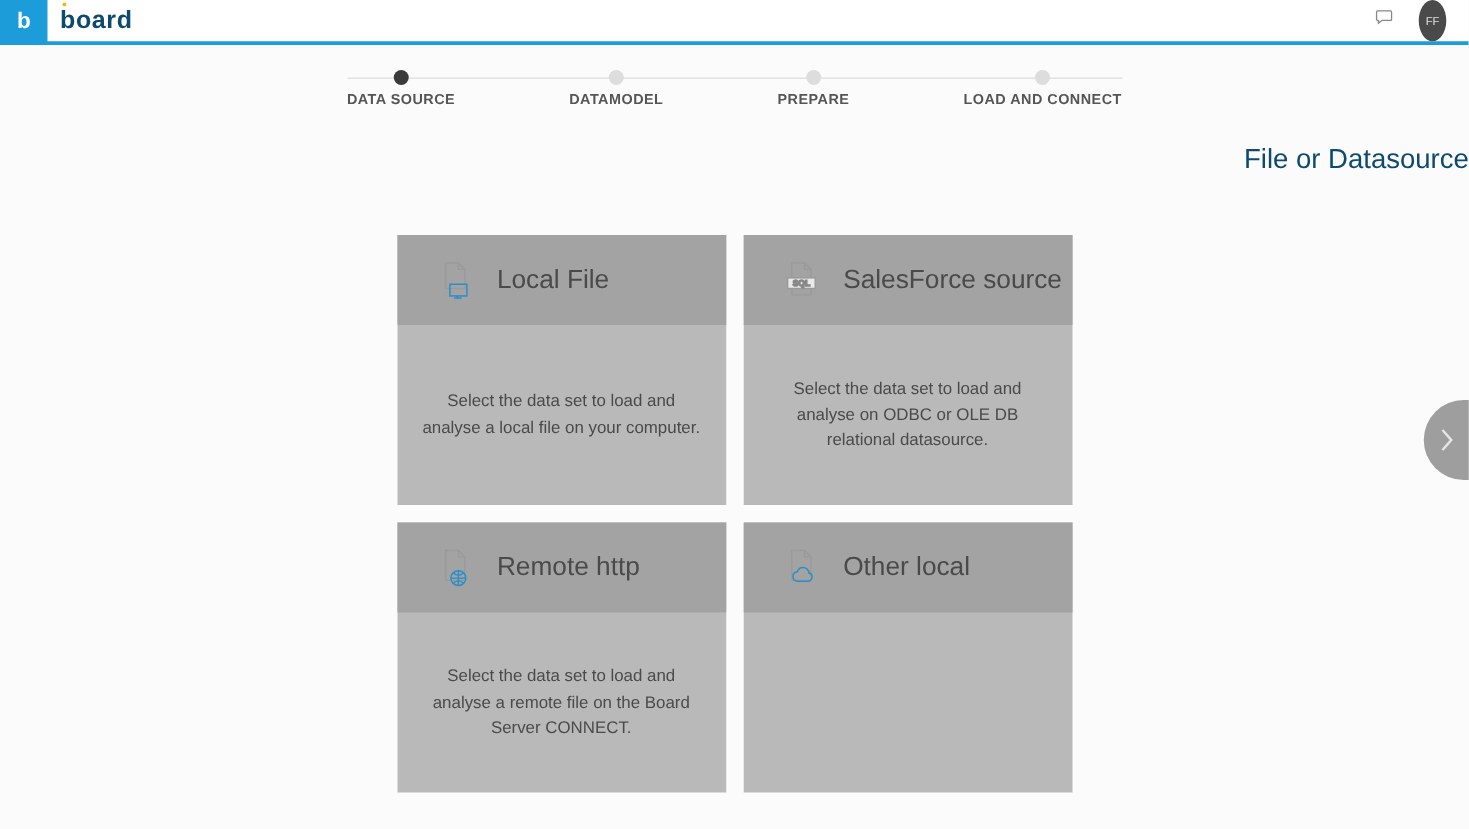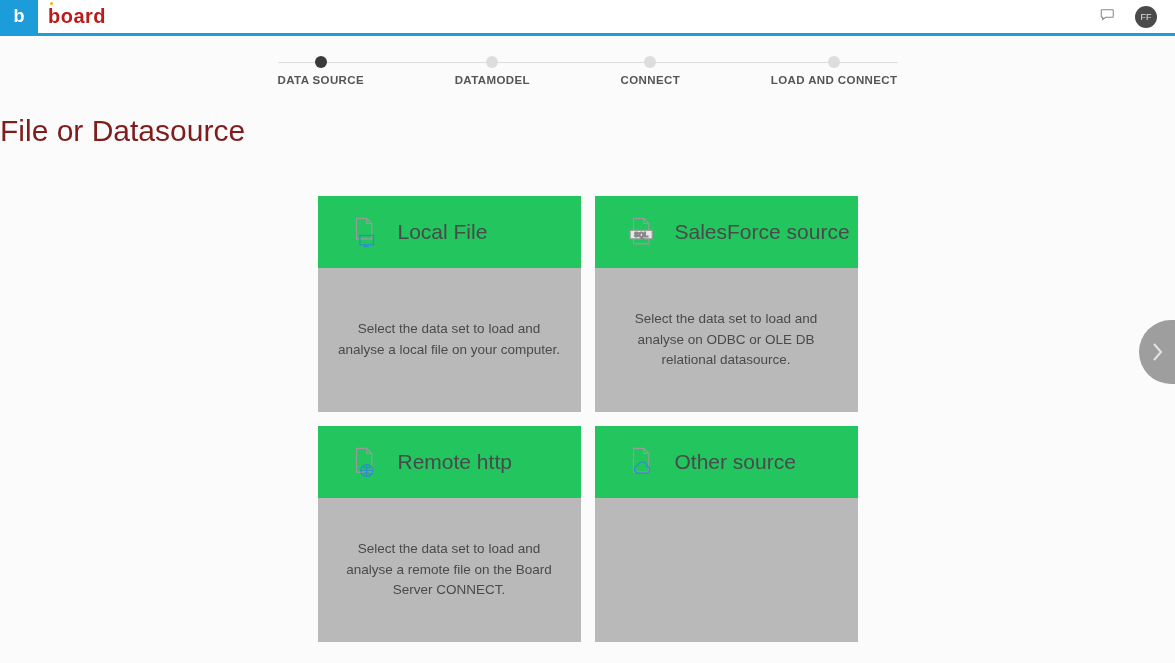--- a/index.html
+++ b/index.html
@@ -3,42 +3,42 @@
 <meta charset="utf-8">
 <style>
   * { box-sizing: border-box; margin: 0; padding: 0; }
   html, body { width: 1175px; height: 663px; font-family: "Segoe UI", "Helvetica Neue", Arial, sans-serif; background: #fbfbfb; color: #4a4a4a; overflow: hidden; }
 
   
   .topbar { height: 36px; display: flex; align-items: center; background: #fff; border-bottom: 3px solid #1c9cd8; }
   .topbar-left-square { width: 38px; height: 36px; background: #1c9cd8; display: flex; align-items: center; justify-content: center; }
   .topbar-left-square span { color: #fff; font-weight: 700; font-size: 18px; }
   .brand { margin-left: 10px; font-size: 20px; font-weight: 600; letter-spacing: 0.5px; color: #2b5f7a; display: flex; align-items: center; }
-  .brand .accent { color: #b91c1c; position: relative; }
+  .brand .accent { color: #0c4a6e; position: relative; }
   .brand .dot-yellow { position: absolute; top: -3px; left: 2px; width: 3px; height: 3px; background: #f4b400; border-radius: 50%; }
   .topbar-right { margin-left: auto; display: flex; align-items: center; padding-right: 18px; gap: 18px; }
   .chat-icon svg { width: 18px; height: 18px; stroke: #888; fill: none; stroke-width: 1.4; }
-  .avatar { width: 22px; height: 22px; border-radius: 50%; background: #4a4a4a; color: #e0e0e0; font-size: 9px; display: flex; align-items: center; justify-content: center; }
+  .avatar { width: 22px; height: 33px; border-radius: 50%; background: #4a4a4a; color: #e0e0e0; font-size: 9px; display: flex; align-items: center; justify-content: center; }
 
   
   .stepper { display: flex; justify-content: center; align-items: center; margin-top: 20px; position: relative; }
   .stepper-inner { display: flex; align-items: flex-start; width: 620px; justify-content: space-between; position: relative; }
   .step { display: flex; flex-direction: column; align-items: center; position: relative; z-index: 2; }
   .step-circle { width: 12px; height: 12px; border-radius: 50%; background: #ddd; margin-bottom: 6px; }
   .step.active .step-circle { background: #3a3a3a; }
   .step-label { font-size: 11.5px; font-weight: 700; letter-spacing: 0.4px; color: #555; white-space: nowrap; }
   .step-line { position: absolute; top: 6px; left: 0; right: 0; height: 1px; background: #ddd; z-index: 1; }
 
   
-  .page-heading { text-align: left; font-size: 30px; font-weight: 300; color: #7f1d1d; margin-top: 28px; }
+  .page-heading { text-align: right; font-size: 22px; font-weight: 300; color: #0c4a6e; margin-top: 28px; }
 
   
   .cards { width: 540px; margin: 48px auto 0 auto; display: grid; grid-template-columns: 1fr 1fr; gap: 14px; }
   .card { background: #b9b9b9; display: flex; flex-direction: column; cursor: pointer; }
-  .card-header { background: #22c55e; height: 72px; display: flex; align-items: center; padding-left: 30px; gap: 16px; }
+  .card-header { background: #a3a3a3; height: 72px; display: flex; align-items: center; padding-left: 30px; gap: 16px; }
   .card-header .icon-box { width: 34px; height: 34px; display: flex; align-items: center; justify-content: center; }
   .card-header .icon-box svg { stroke: #888; }
   .card-title { font-size: 21px; font-weight: 300; color: #4a4a4a; }
   .card-body { flex: 1; display: flex; align-items: center; justify-content: center; padding: 26px 18px; min-height: 144px; }
   .card-desc { font-size: 13.5px; color: #4a4a4a; text-align: center; line-height: 1.55; }
 
   
   .next-fab { position: absolute; right: 0; top: 320px; width: 36px; height: 64px; background: #9e9e9e; border-top-left-radius: 32px; border-bottom-left-radius: 32px; display: flex; align-items: center; justify-content: center; cursor: pointer; }
   .next-fab svg { width: 14px; height: 20px; stroke: #e5e5e5; stroke-width: 2; fill: none; }
 </style>
@@ -73,21 +73,21 @@
     <div class="step active">
       <div class="step-circle"></div>
       <div class="step-label">DATA SOURCE</div>
     </div>
     <div class="step">
       <div class="step-circle"></div>
       <div class="step-label">DATAMODEL</div>
     </div>
     <div class="step">
       <div class="step-circle"></div>
-      <div class="step-label">CONNECT</div>
+      <div class="step-label">PREPARE</div>
     </div>
     <div class="step">
       <div class="step-circle"></div>
       <div class="step-label">LOAD AND CONNECT</div>
     </div>
   </div>
 </div>
 
 <h1 class="page-heading">File or Datasource</h1>
 
@@ -147,21 +147,21 @@
 
   <div class="card">
     <div class="card-header">
       <span class="icon-box">
         <svg viewBox="0 0 40 40" width="34" height="34" fill="none" stroke-width="1.4">
           <path d="M10 4h12l6 6v22H10z" stroke="#9a9a9a"></path>
           <path d="M22 4v6h6" stroke="#9a9a9a"></path>
           <path d="M16 33c-3 0-5-2-5-4.5 0-2.3 1.8-4.2 4.2-4.5.6-2.3 2.7-4 5.3-4 3 0 5.5 2.3 5.5 5.2 1.8.3 3 1.8 3 3.6 0 2.3-1.8 4.2-4 4.2H16z" stroke="#2a8fc9"></path>
         </svg>
       </span>
-      <span class="card-title">Other source</span>
+      <span class="card-title">Other local</span>
     </div>
   </div>
 
 </div>
 
 <div class="next-fab">
   <svg viewBox="0 0 12 20">
       <path d="M3 2l7 8-7 8"></path>
     </svg>
 </div>

